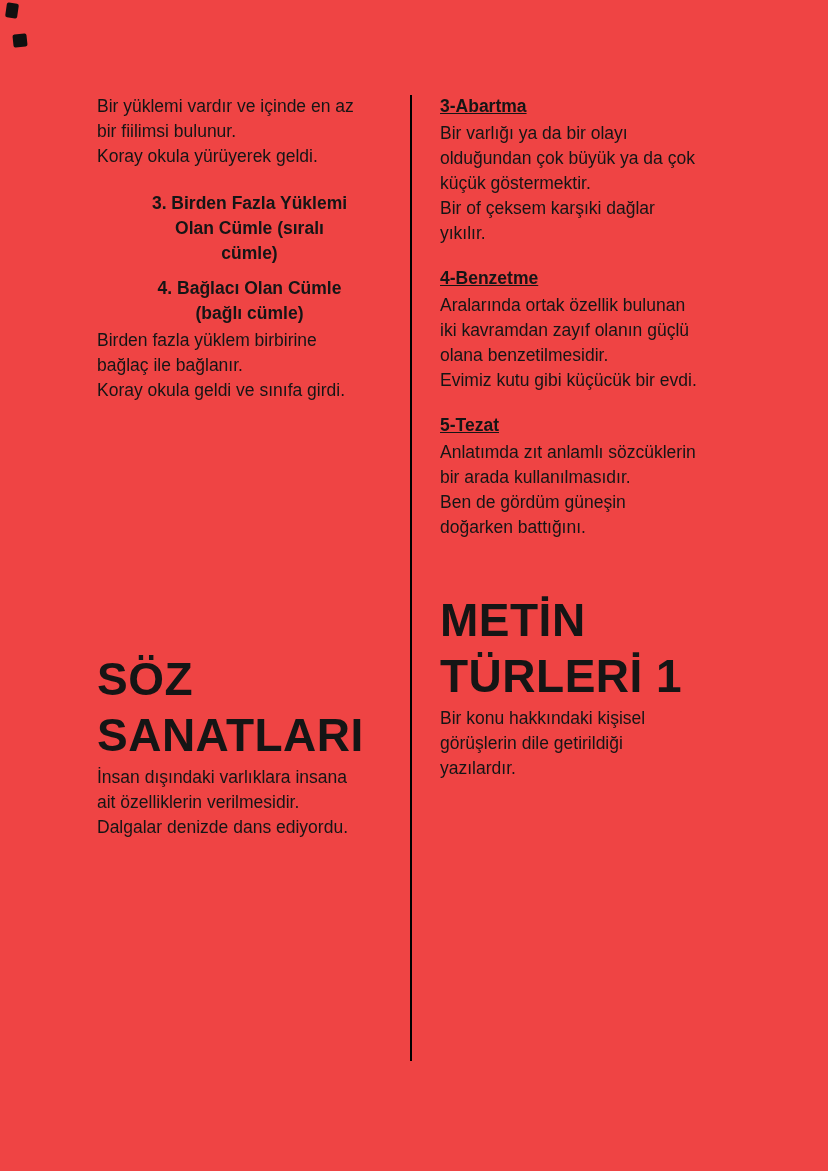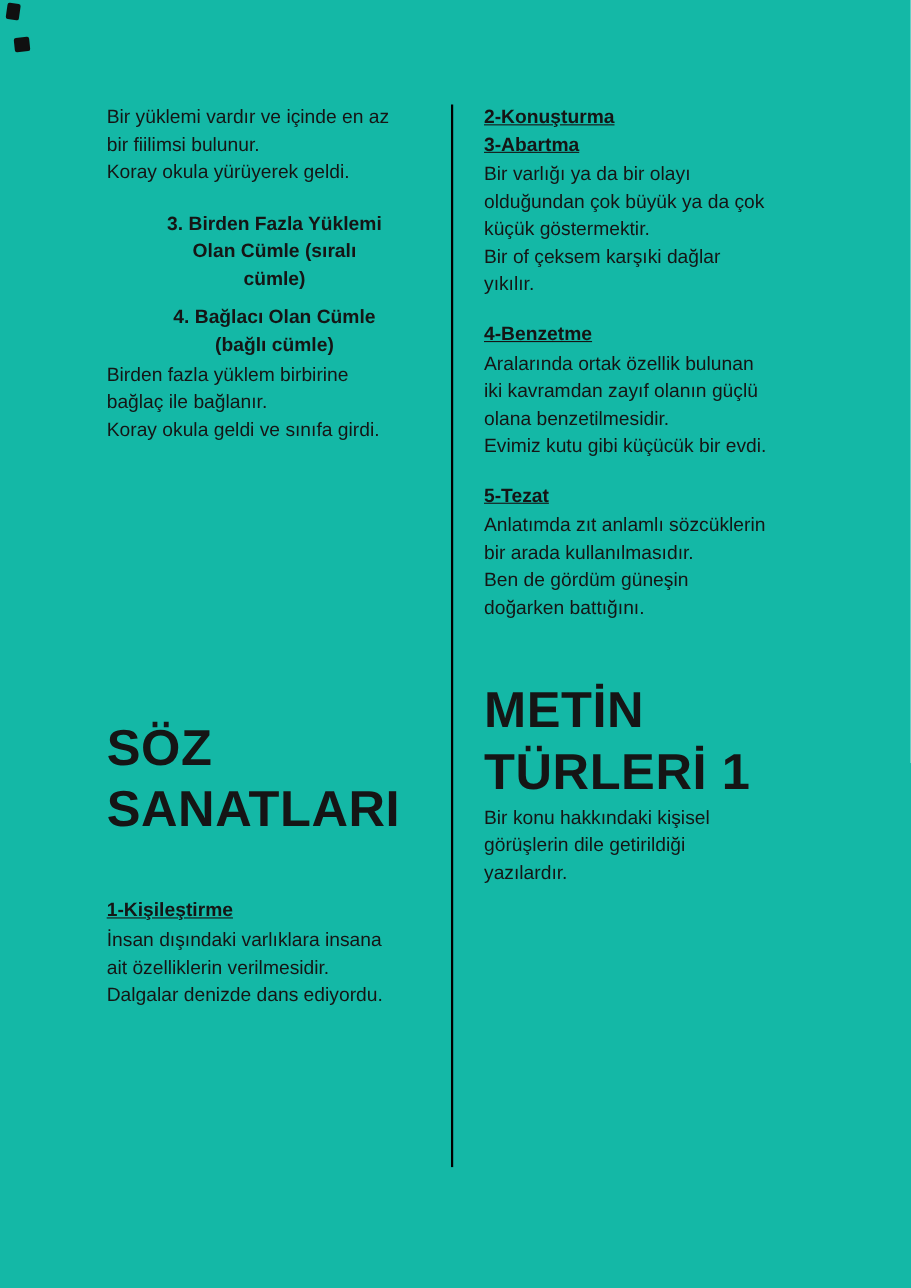--- a/index.html
+++ b/index.html
@@ -4,21 +4,21 @@
 <style>
   html, body {
     margin: 0;
     padding: 0;
     background: #ffffff;
   }
   .page {
     position: relative;
     width: 828px;
     height: 1171px;
-    background: #14b8a6;
+    background: #ef4444;
     overflow: hidden;
     font-family: "Liberation Sans", sans-serif;
     color: #151515;
   }
   .col {
     position: absolute;
     top: 94px;
   }
   .col-left  { left: 97px;  width: 305px; }
   .col-right { left: 440px; width: 308px; }
@@ -114,29 +114,27 @@
     <p class="heading-center mt10">4. Bağlacı Olan Cümle
 (bağlı cümle)</p>
 
     <p class="body-text mt2">Birden fazla yüklem birbirine
 bağlaç ile bağlanır.
 Koray okula geldi ve sınıfa girdi.</p>
 
     <h1 class="big-title mt248">SÖZ
 SANATLARI</h1>
 
-    <p class="heading-underline mt52">1-Kişileştirme</p>
 
     <p class="body-text mt2">İnsan dışındaki varlıklara insana
 ait özelliklerin verilmesidir.
 Dalgalar denizde dans ediyordu.</p>
   </div>
 
   <div class="col col-right">
-    <p class="heading-underline">2-Konuşturma</p>
 
 
     <p class="heading-underline mt16">3-Abartma</p>
 
     <p class="body-text mt2">Bir varlığı ya da bir olayı
 olduğundan çok büyük ya da çok
 küçük göstermektir.
 Bir of çeksem karşıki dağlar
 yıkılır.</p>
 

